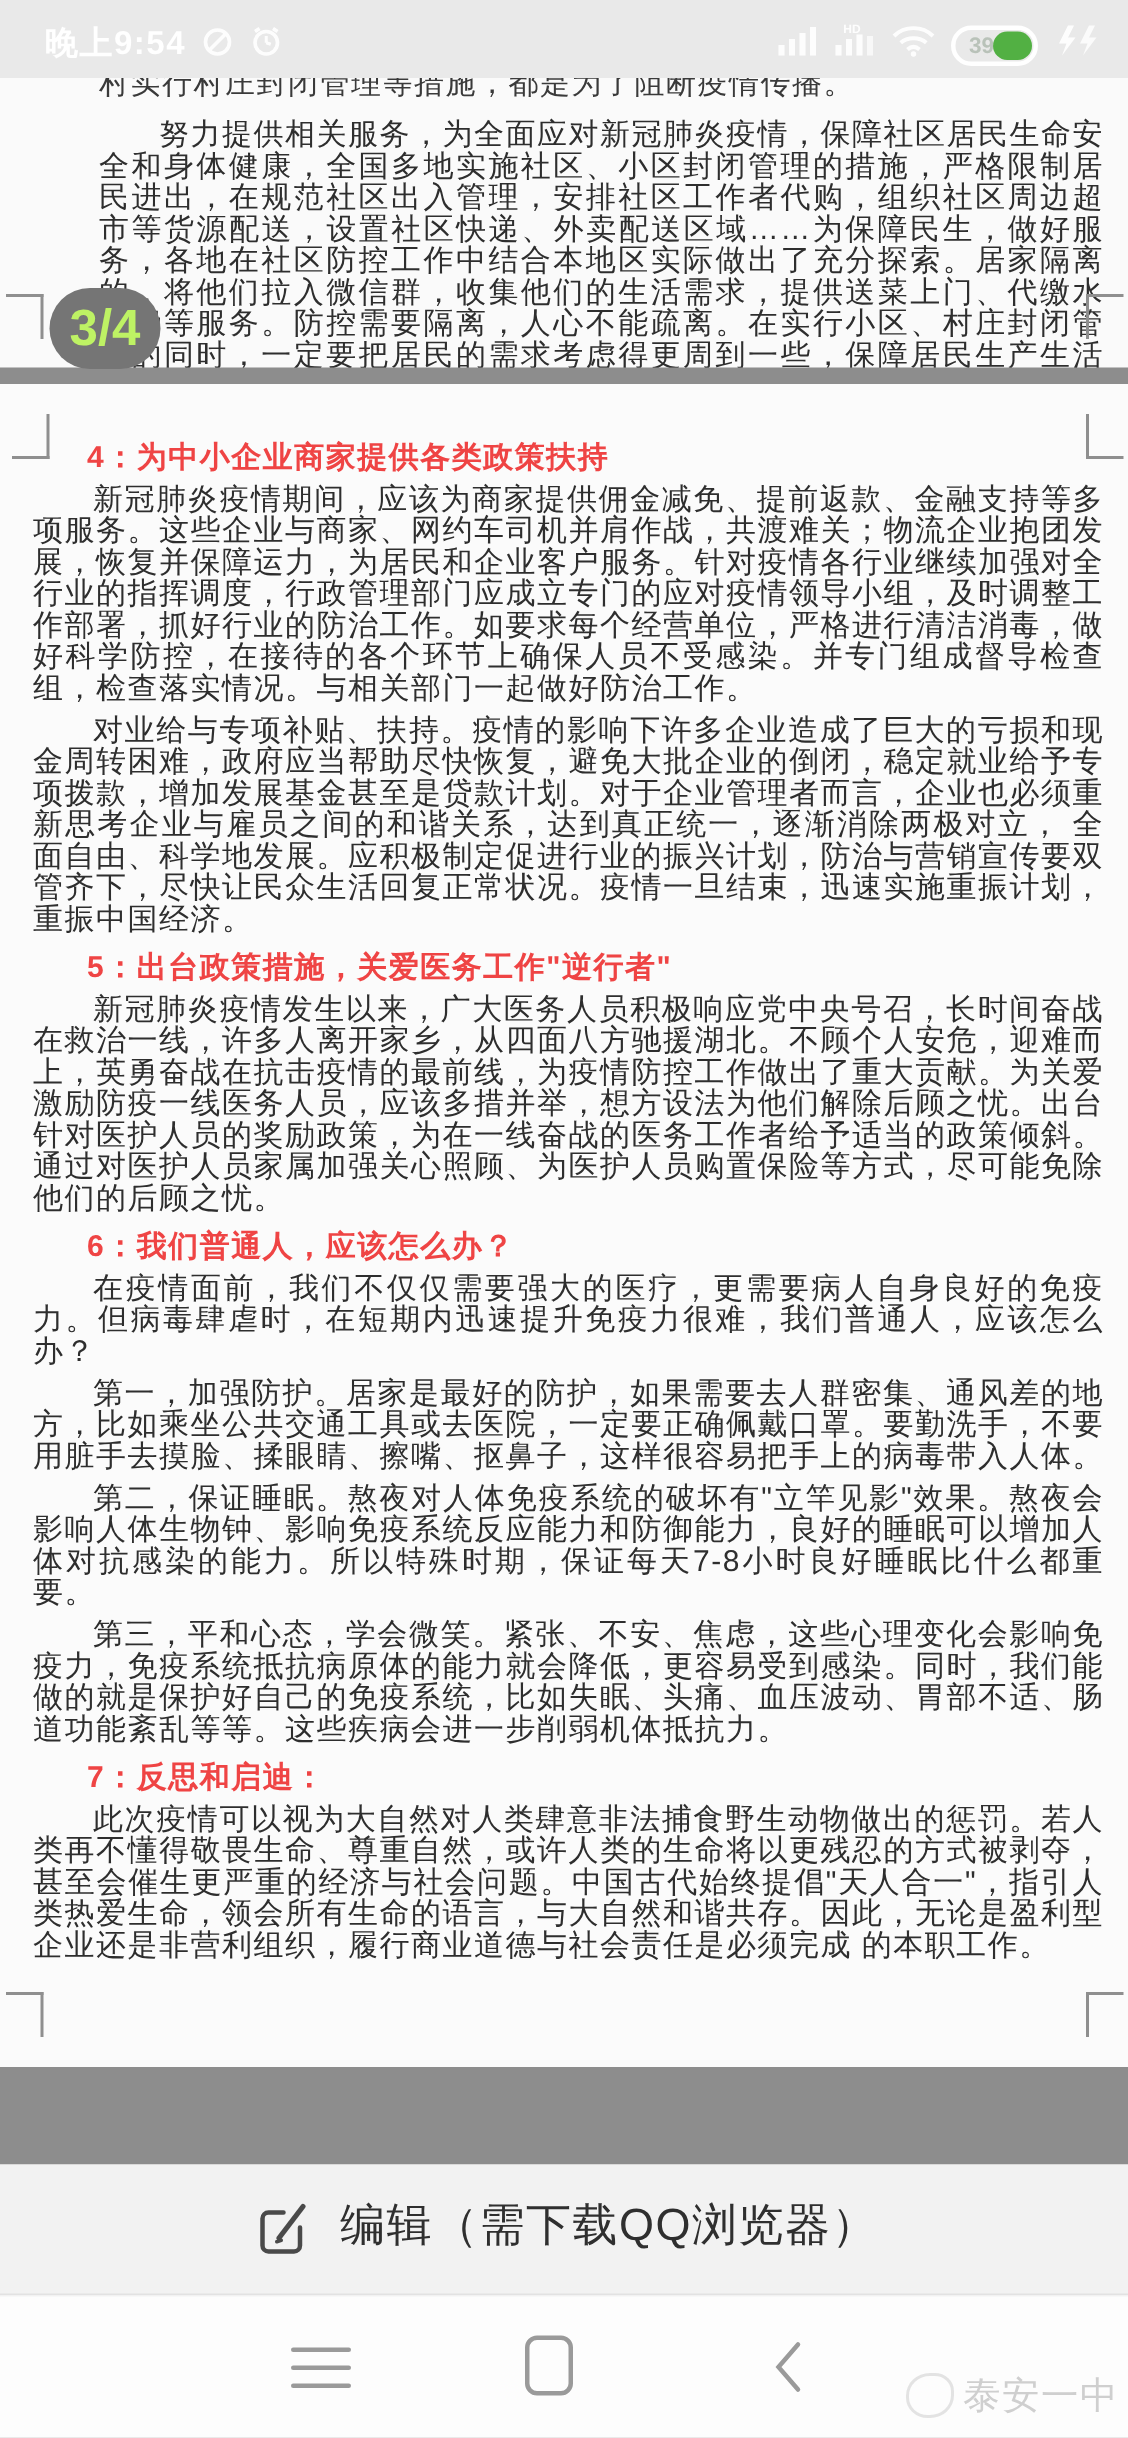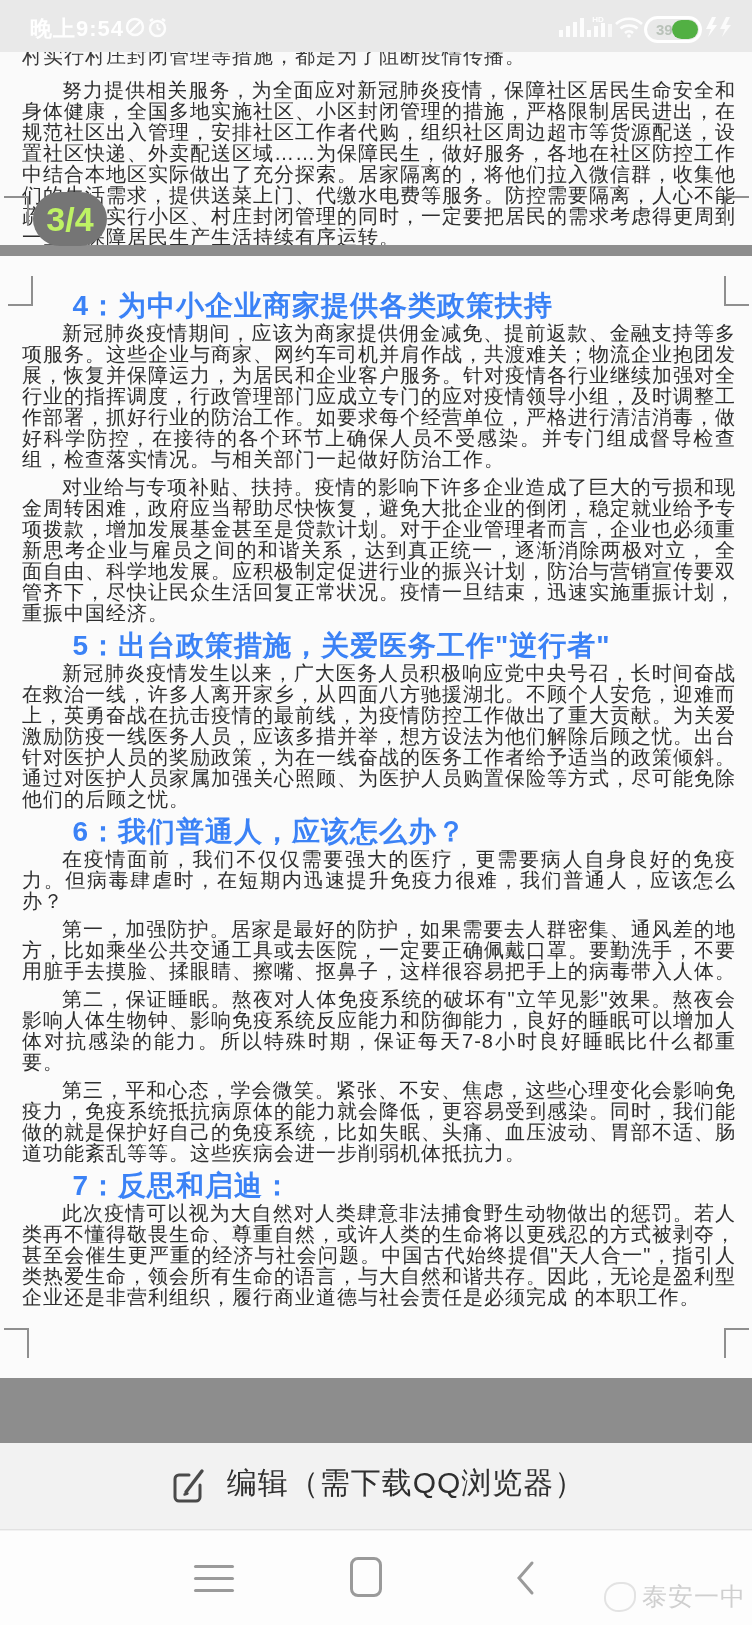--- a/index.html
+++ b/index.html
@@ -9,54 +9,55 @@
     background:#f2f2f2; overflow:hidden;
     font-family:"Liberation Sans","DejaVu Sans",sans-serif;
     color:#2e2e2e;
   }
   
   .status-bar {
     position:absolute; top:0; left:0; width:752px; height:52px;
     background:#e9e9e9; display:flex; align-items:center; justify-content:space-between;
     padding:6px 20px 0 30px;
   }
-  .sb-left, .sb-right { display:flex; align-items:center; }
+  .sb-left, .sb-right { display:flex; align-items:flex-end; gap:10px; }
   .sb-time { font-size:22px; font-weight:bold; color:rgba(255,255,255,.96); letter-spacing:1px; }
   .sb-ico { opacity:.95; }
   .battery {
     position:relative; width:58px; height:27px; border:3px solid rgba(255,255,255,.96);
     border-radius:14px; display:flex; align-items:center; padding-left:9px;
   }
   .battery-num { font-size:15px; font-weight:bold; color:rgba(180,190,180,.9); position:relative; z-index:2; }
   .battery-fill {
     position:absolute; right:1px; top:1px; bottom:1px; width:26px;
     background:#52b043; border-radius:10px;
   }
   
   .page3 {
     position:absolute; top:52px; left:0; width:752px; height:193px;
     background:#fafafa;
+    padding-left:44px;
   }
   .clip-line {
     height:25px; overflow:hidden; padding:0 16px 0 22px;
   }
   .clip-line span { display:block; margin-top:-7px; font-size:20px; line-height:22px; letter-spacing:1px; color:#3a3a3a; }
   .doc-text { font-size:20px; line-height:21px; letter-spacing:1px; text-align:justify; color:#2e2e2e; }
   .page3 .doc-para { padding:0 16px 0 22px; margin-top:3px; text-indent:2em; }
   .page-badge {
     position:absolute; left:33px; top:140px; width:74px; height:54px;
     background:#757575; border-radius:27px; display:flex; align-items:center; justify-content:center;
     color:#bef264; font-size:34px; font-weight:bold; z-index:3;
   }
   .divider1 { position:absolute; top:245px; left:0; width:752px; height:11px; background:#8d8d8d; }
   .page4 {
     position:absolute; top:256px; left:0; width:752px; height:1122px;
     background:#fbfbfb; padding:28px 16px 0 22px; overflow:hidden;
   }
-  .doc-heading { font-weight:bold; color:#3b82f6; text-indent:1.8em; margin:11px 0 7px; font-size:28px; line-height:21px; letter-spacing:1px; }
+  .doc-heading { font-weight:bold; color:#ef4444; text-indent:1.8em; margin:11px 0 7px; font-size:20px; line-height:21px; letter-spacing:1px; }
   .doc-para { margin:7px 0; text-indent:2em; }
   
   .mark { position:absolute; width:25px; height:30px; z-index:2; }
   .mark.bl { border-top:2px solid #8f8f8f; border-right:2px solid #8f8f8f; }
   .mark.br { border-top:2px solid #8f8f8f; border-left:2px solid #8f8f8f; }
   .mark.tl { border-bottom:2px solid #8f8f8f; border-right:2px solid #8f8f8f; }
   .mark.tr { border-bottom:2px solid #8f8f8f; border-left:2px solid #8f8f8f; }
   
   .gray-band { position:absolute; top:1378px; left:0; width:752px; height:65px; background:#8d8d8d; }
   .toolbar {

